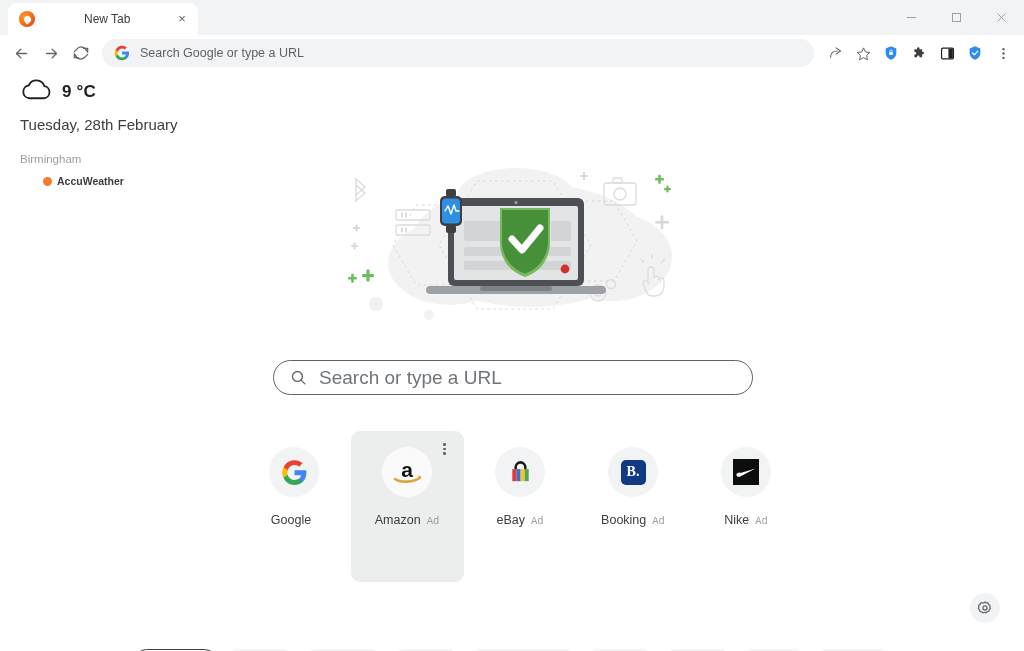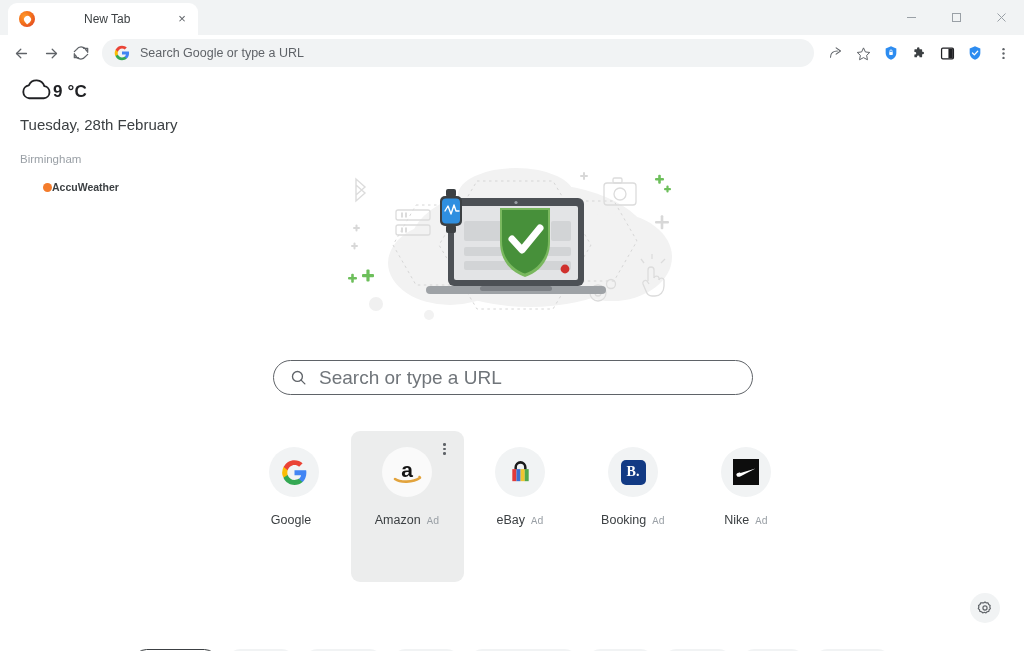--- a/index.html
+++ b/index.html
@@ -155,41 +155,43 @@
 
   
   .weather {
     position: absolute;
     left: 20px;
     top: 8px;
   }
   .weather-top {
     display: flex;
     align-items: center;
+    gap: 9px;
   }
   .weather-temp {
     font-size: 17px;
     font-weight: bold;
     color: #202124;
     letter-spacing: 0.2px;
   }
   .weather-date {
     font-size: 15px;
     color: #3c4043;
     margin-top: 11px;
   }
   .weather-city {
     font-size: 11.5px;
     color: #9aa0a6;
     margin-top: 20px;
   }
   .weather-provider {
     display: flex;
     align-items: center;
-    margin-top: 16px;
+    gap: 5px;
+    margin-top: 10px;
     padding-left: 23px;
   }
   .aw-dot {
     width: 9px; height: 9px;
     border-radius: 50%;
     background: #f47c2c;
     display: block;
   }
   .aw-name {
     font-size: 10.5px;

